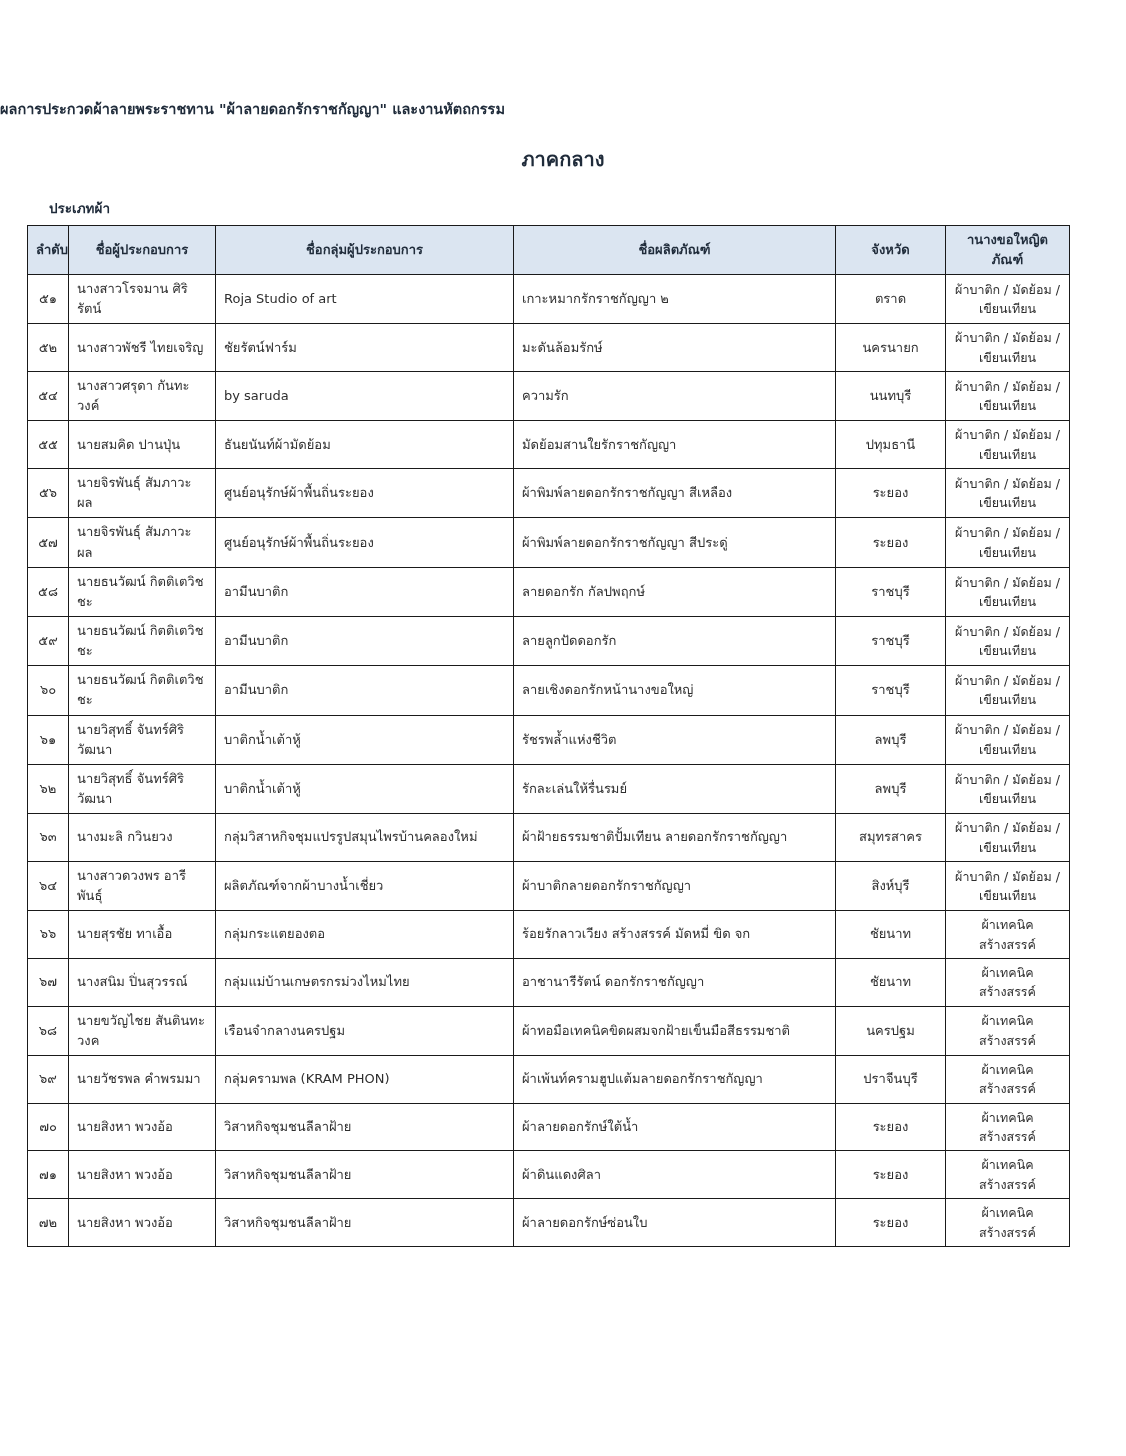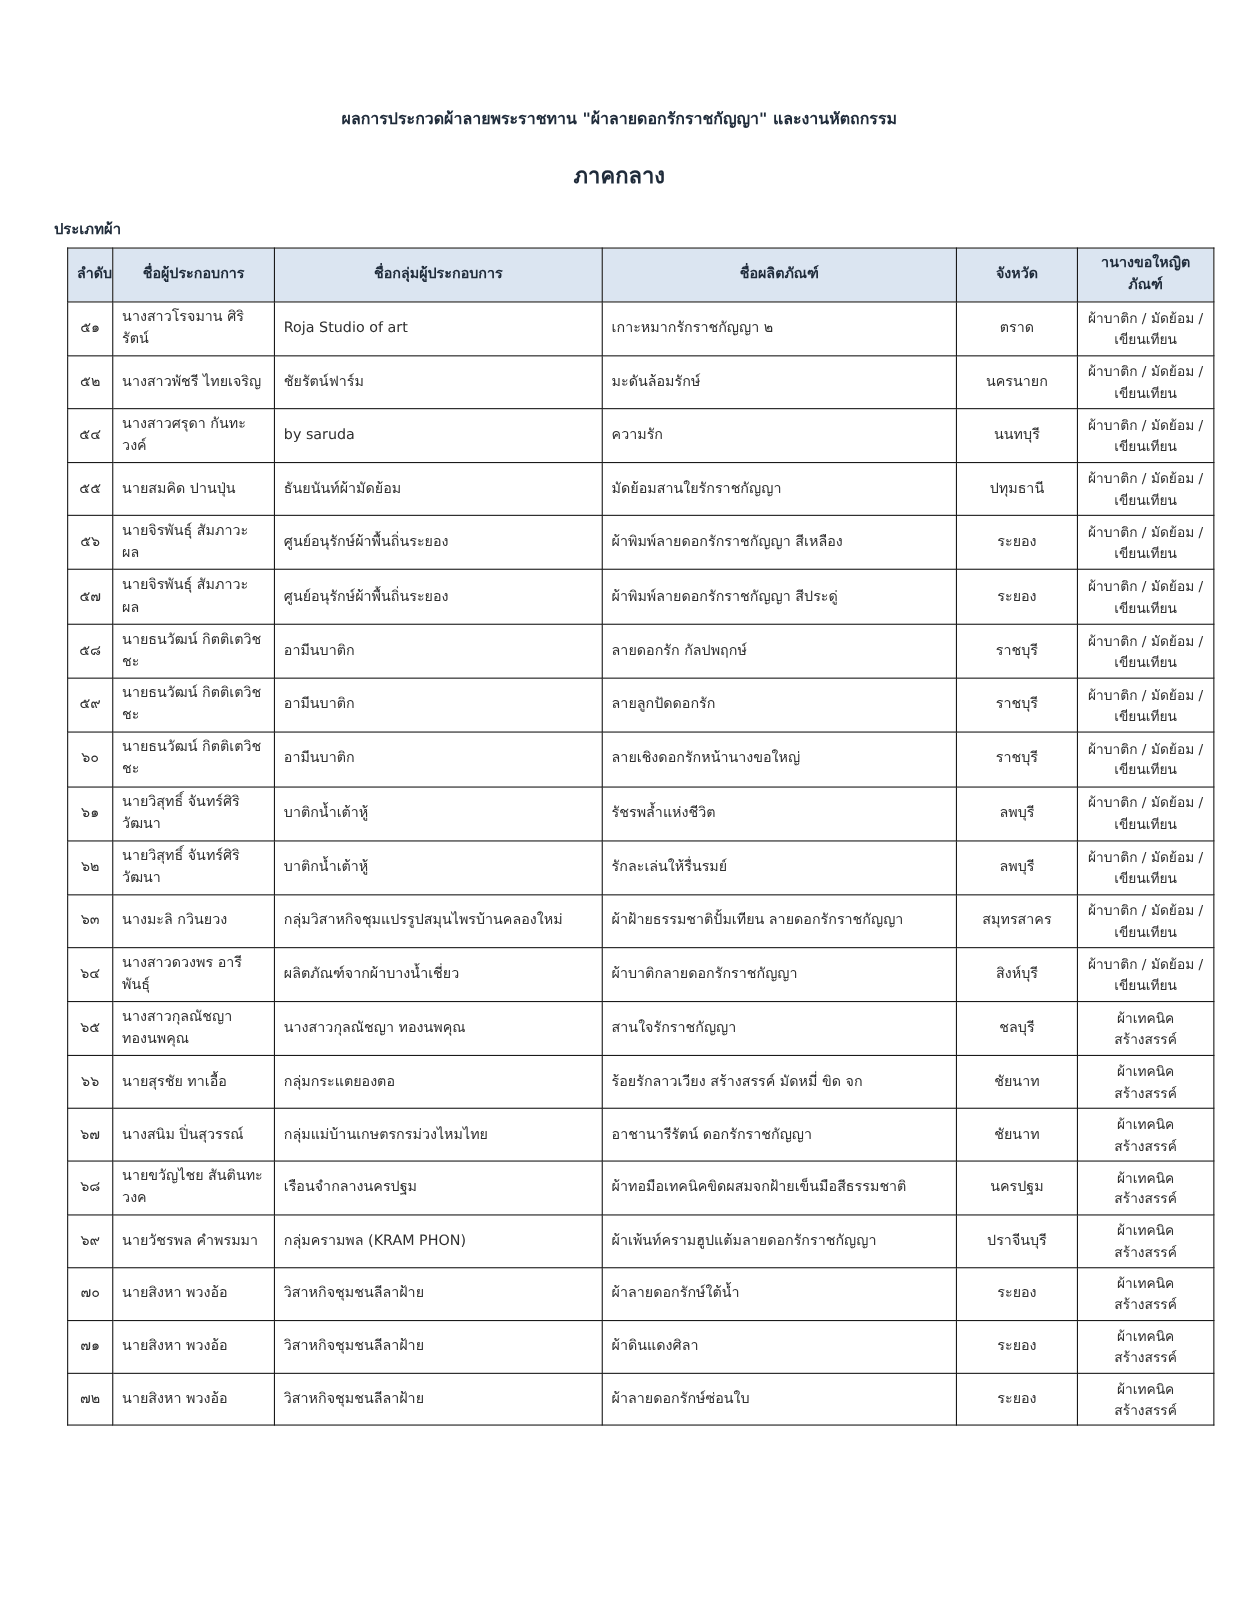--- a/index.html
+++ b/index.html
@@ -11,21 +11,21 @@
     color: #262626;
     overflow: hidden;
   }
   .page {
     width: 1126px;
     height: 1456px;
     padding-top: 100px;
     background: #ffffff;
   }
   .doc-title {
-    text-align: center;
+    text-align: left;
     font-size: 14.5px;
     font-weight: bold;
     color: #1f2b3a;
     line-height: 1.3;
   }
   .doc-subtitle {
     text-align: center;
     font-size: 20px;
     font-weight: bold;
     color: #1f2b3a;
@@ -34,21 +34,21 @@
   .section-label {
     font-size: 13.5px;
     font-weight: bold;
     color: #1f2b3a;
     margin: 22px 0 6px 49px;
   }
   table.results {
     border-collapse: collapse;
     table-layout: fixed;
     width: 1042px;
-    margin-left: 61px;
+    margin-left: 27px;
     font-size: 13px;
   }
   table.results th, table.results td {
     border: 1px solid #1a1a1a;
     padding: 4px 8px;
     vertical-align: middle;
     line-height: 1.55;
     overflow: hidden;
   }
   table.results thead th {
@@ -193,28 +193,20 @@
         </tr>
         <tr>
           <td class="c-no">๖๔</td>
           <td class="c-name">นางสาวดวงพร อารีพันธุ์</td>
           <td class="c-group">ผลิตภัณฑ์จากผ้าบางน้ำเชี่ยว</td>
           <td class="c-product">ผ้าบาติกลายดอกรักราชกัญญา</td>
           <td class="c-province">สิงห์บุรี</td>
           <td class="c-type">ผ้าบาติก / มัดย้อม / เขียนเทียน</td>
         </tr>
         <tr>
-          <td class="c-no">๖๕</td>
-          <td class="c-name">นางสาวกุลณัชญา ทองนพคุณ</td>
-          <td class="c-group">นางสาวกุลณัชญา ทองนพคุณ</td>
-          <td class="c-product">สานใจรักราชกัญญา</td>
-          <td class="c-province">ชลบุรี</td>
-          <td class="c-type">ผ้าเทคนิคสร้างสรรค์</td>
-        </tr>
-        <tr>
           <td class="c-no">๖๖</td>
           <td class="c-name">นายสุรชัย ทาเอื้อ</td>
           <td class="c-group">กลุ่มกระแตยองตอ</td>
           <td class="c-product">ร้อยรักลาวเวียง สร้างสรรค์ มัดหมี่ ขิด จก</td>
           <td class="c-province">ชัยนาท</td>
           <td class="c-type">ผ้าเทคนิคสร้างสรรค์</td>
         </tr>
         <tr>
           <td class="c-no">๖๗</td>
           <td class="c-name">นางสนิม ปิ่นสุวรรณ์</td>

